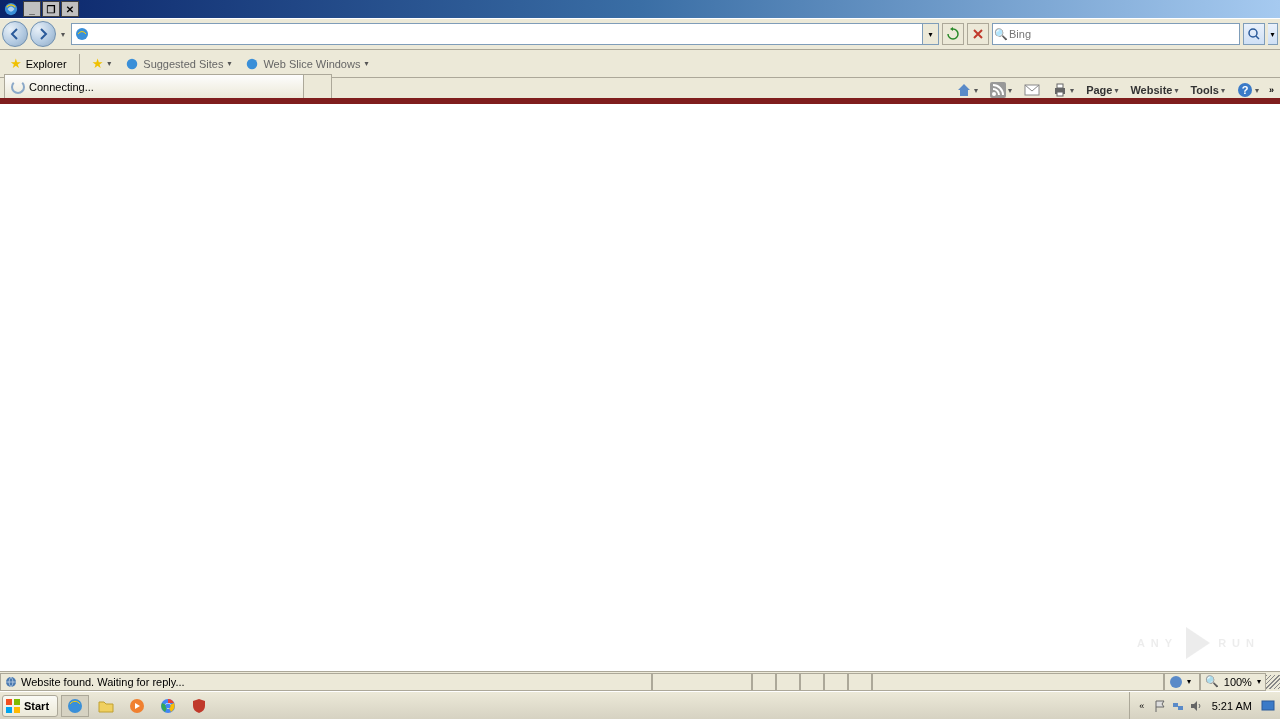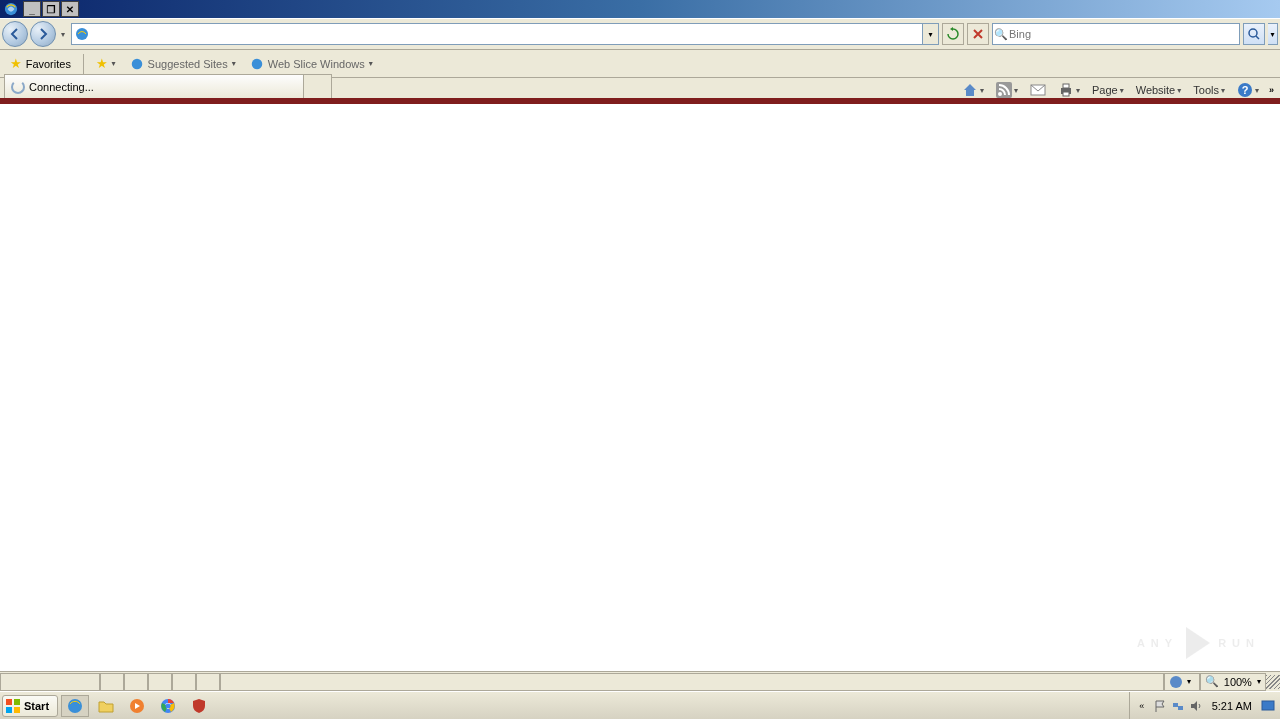--- a/index.html
+++ b/index.html
@@ -36,21 +36,21 @@
 .star { color: #f0c000; font-size: 13px; }
 .divider { width: 1px; height: 20px; background: #aca899; margin: 0 2px; }
 
 
 .tabrow { height: 26px; background: #ece9d8; border-bottom: 6px solid #7f1d1d; display: flex; align-items: flex-end; position: relative; }
 .tab { width: 300px; height: 24px; background: linear-gradient(#fdfdfd,#ece9d8); border: 1px solid #aca899; border-bottom: none; display: flex; align-items: center; padding: 0 6px; gap: 4px; margin-left: 4px; cursor: pointer; }
 .spinner { width: 14px; height: 14px; border: 2px solid #8aa8c8; border-top-color: transparent; border-radius: 50%; }
 .newtab { width: 28px; height: 24px; border: 1px solid #aca899; border-bottom: none; background: #ece9d8; border-left: none; cursor: pointer; }
 .cmdbar { position: absolute; right: 4px; top: 2px; display: flex; align-items: center; gap: 4px; }
 .cmd-item { display: flex; align-items: center; gap: 2px; padding: 2px 4px; cursor: pointer; }
-.cmd-item .lbl { color: #333; }
+.cmd-item .lbl { color: #333; font-weight: bold; }
 .cmd-item .drop { font-size: 8px; color: #555; }
 .cmd-chevron { font-size: 9px; font-weight: bold; cursor: pointer; padding: 0 2px; }
 
 
 .content { background: #fff; height: 567px; position: relative; }
 .watermark { position: absolute; right: 20px; bottom: 12px; opacity: 0.15; font-size: 40px; font-weight: bold; letter-spacing: 6px; color: #888; display: flex; align-items: center; gap: 8px; }
 .watermark .tri { width: 0; height: 0; border-left: 24px solid #888; border-top: 16px solid transparent; border-bottom: 16px solid transparent; }
 
 
 .statusbar { height: 20px; background: #ece9d8; border-top: 1px solid #aca899; display: flex; align-items: center; }
@@ -134,21 +134,21 @@
         <circle cx="6" cy="6" r="4" stroke="#2a5a9a" stroke-width="1.5" fill="none"></circle>
         <path d="M9 9 L12 12" stroke="#2a5a9a" stroke-width="1.5"></path>
       </svg>
     </div>
   <div class="search-drop">▾</div>
 </div>
 
 <div class="favbar">
   <div class="fav-item">
     <span class="star">★</span>
-    <span>Favorites</span>
+    <span>Explorer</span>
   </div>
   <div class="divider"></div>
   <div class="fav-item">
     <span class="star">★</span>
     <span class="drop">▾</span>
   </div>
   <div class="fav-item">
     <svg width="14" height="14" viewBox="0 0 16 16">
         <circle cx="8" cy="8" r="6" class="ie-e"></circle>
       </svg>
@@ -225,20 +225,27 @@
 
 <div class="content">
   <div class="watermark">
     <span>ANY</span>
       <div class="tri"></div>
       <span>RUN</span>
   </div>
 </div>
 
 <div class="statusbar">
+  <div class="status-pane status-main">
+    <svg width="12" height="12" viewBox="0 0 12 12">
+        <circle cx="6" cy="6" r="5" fill="#4a7ab0"></circle>
+        <path d="M1 6 L11 6 M6 1 Q2 6 6 11 Q10 6 6 1" stroke="#fff" stroke-width="0.5" fill="none"></path>
+      </svg>
+    <span>Website found. Waiting for reply...</span>
+  </div>
   <div class="status-pane status-prog"></div>
   <div class="status-pane status-sm"></div>
   <div class="status-pane status-sm"></div>
   <div class="status-pane status-sm"></div>
   <div class="status-pane status-sm"></div>
   <div class="status-pane status-sm"></div>
   <div class="status-pane status-sec"></div>
   <div class="status-pane status-zone">
     <svg width="14" height="14" viewBox="0 0 14 14">
         <circle cx="7" cy="7" r="6" fill="#5a8ac8"></circle>

